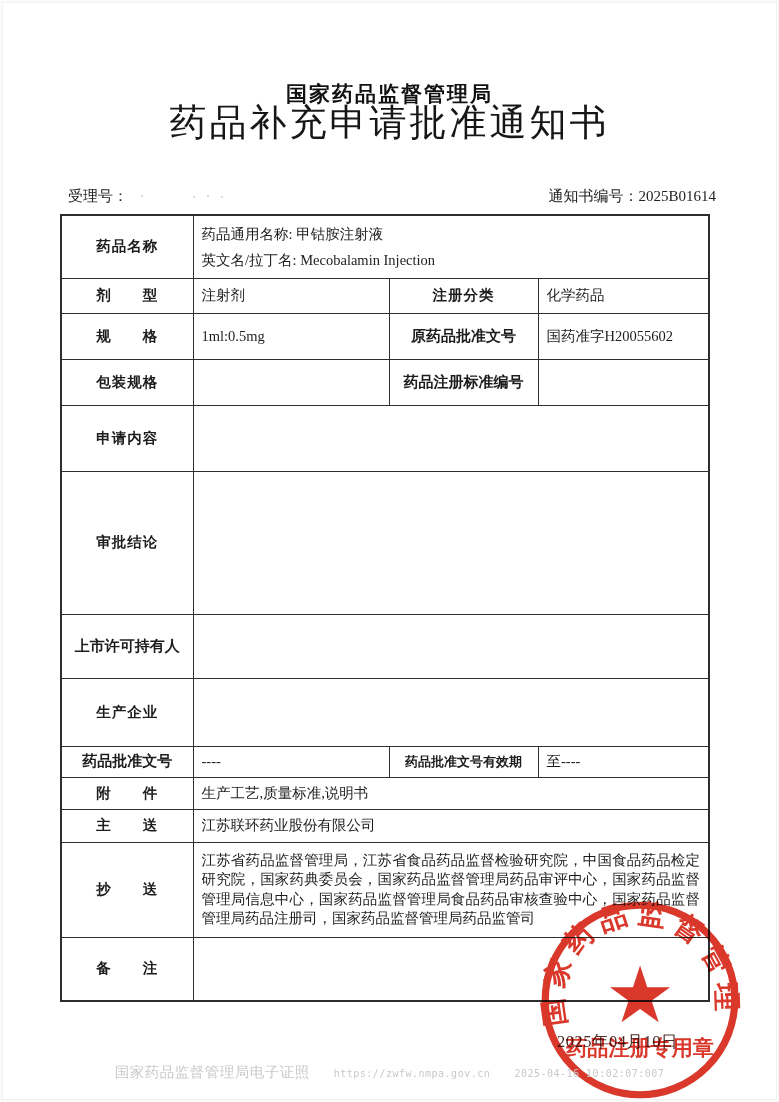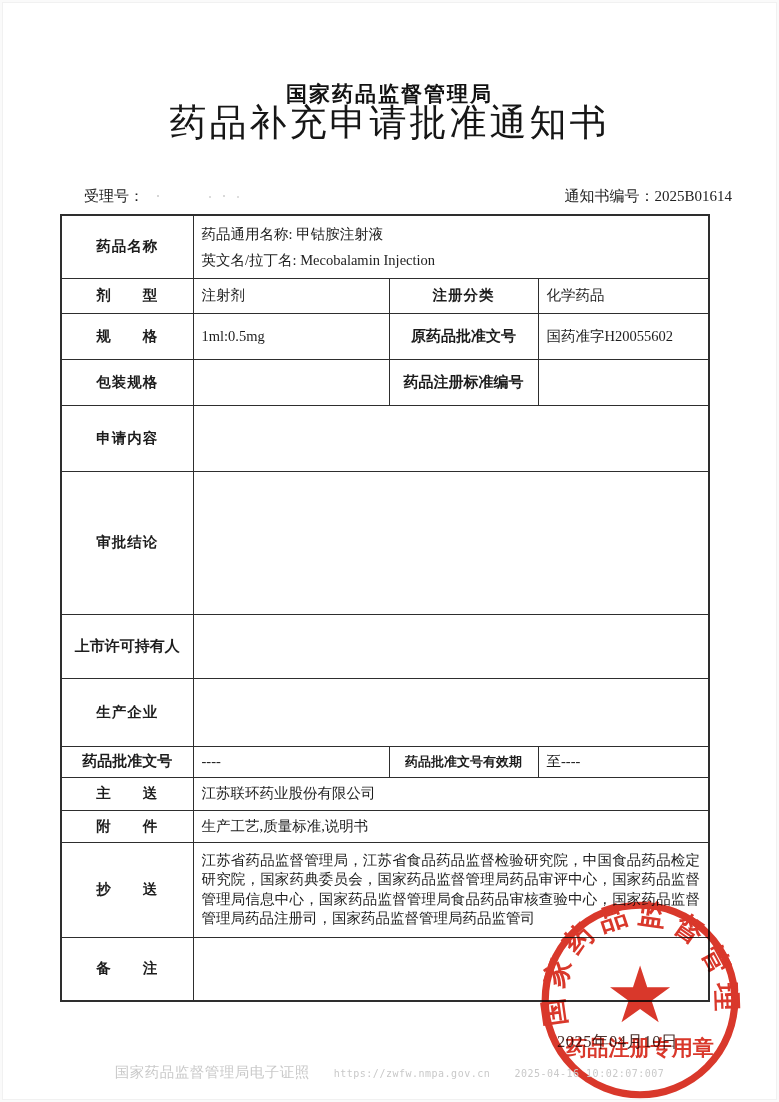--- a/index.html
+++ b/index.html
@@ -16,21 +16,21 @@
     position:absolute;top:80px;left:0;width:100%;
     text-align:center;font-size:21px;font-weight:bold;
     letter-spacing:2px;color:#111;
   }
   .header-title{
     position:absolute;top:98px;left:0;width:100%;
     text-align:center;font-size:37px;font-weight:400;
     letter-spacing:3px;color:#161616;
   }
   .meta-row{
-    position:absolute;top:187px;left:84px;width:648px;
+    position:absolute;top:187px;left:68px;width:648px;
     display:flex;justify-content:space-between;align-items:flex-end;
     font-size:15px;color:#222;
   }
   .meta-left,.meta-right{white-space:nowrap;}
   .redacted{
     display:inline-block;width:110px;height:10px;margin-left:6px;
     background:
       radial-gradient(circle 2px at 8px 5px, #d6d6d6 60%, transparent 62%),
       radial-gradient(circle 2px at 60px 6px, #dcdcdc 60%, transparent 62%),
       radial-gradient(circle 2px at 74px 5px, #d9d9d9 60%, transparent 62%),
@@ -141,27 +141,27 @@
       <tr style="height:68px">
         <td class="lbl">生产企业</td>
         <td colspan="3"></td>
       </tr>
       <tr style="height:31px">
         <td class="lbl small">药品批准文号</td>
         <td>----</td>
         <td class="lbl small" style="letter-spacing:0;font-size:13px;">药品批准文号有效期</td>
         <td>至----</td>
       </tr>
+      <tr style="height:32px">
+        <td class="lbl">附　　件</td>
+        <td colspan="3">生产工艺,质量标准,说明书</td>
+      </tr>
       <tr style="height:33px">
         <td class="lbl">主　　送</td>
         <td colspan="3">江苏联环药业股份有限公司</td>
-      </tr>
-      <tr style="height:32px">
-        <td class="lbl">附　　件</td>
-        <td colspan="3">生产工艺,质量标准,说明书</td>
       </tr>
       <tr style="height:95px">
         <td class="lbl">抄　　送</td>
         <td colspan="3" class="copy-text">江苏省药品监督管理局，江苏省食品药品监督检验研究院，中国食品药品检定研究院，国家药典委员会，国家药品监督管理局药品审评中心，国家药品监督管理局信息中心，国家药品监督管理局食品药品审核查验中心，国家药品监督管理局药品注册司，国家药品监督管理局药品监管司</td>
       </tr>
       <tr style="height:64px">
         <td class="lbl">备　　注</td>
         <td colspan="3"></td>
       </tr>
     </tbody>

